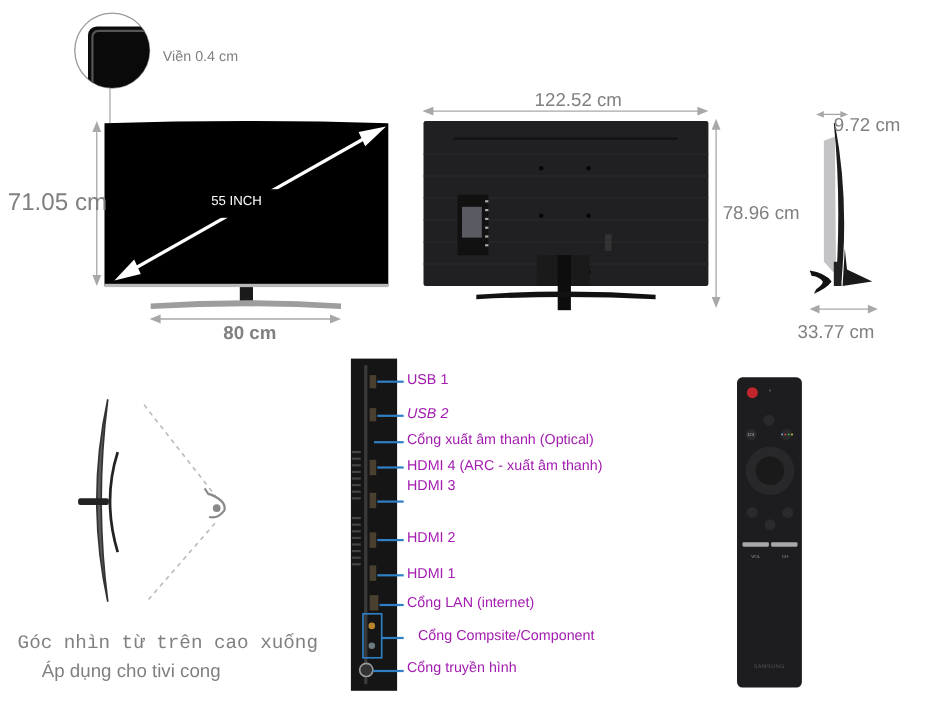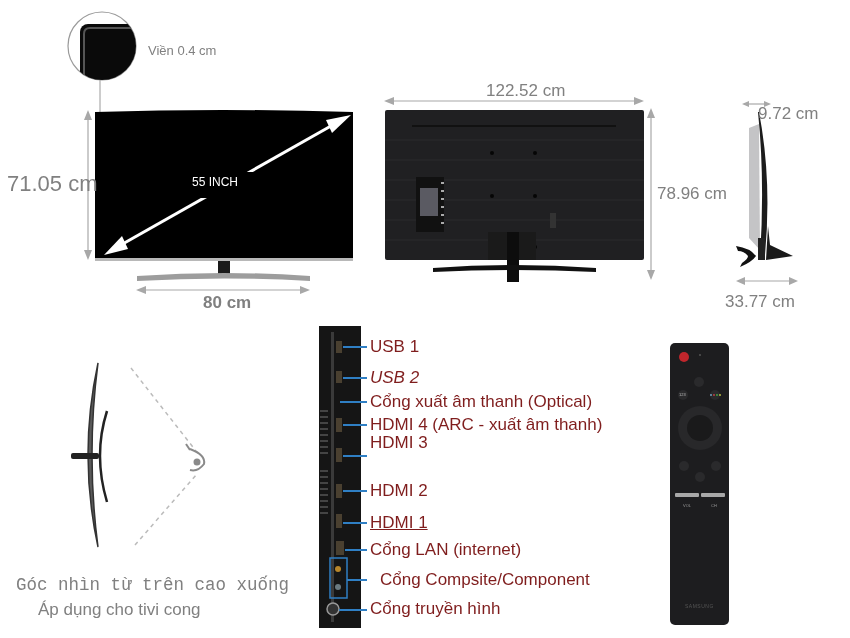--- a/index.html
+++ b/index.html
@@ -1,20 +1,20 @@
 <!DOCTYPE html>
 <html><head>
 <meta charset="utf-8">
 <style>
   html, body { margin: 0; padding: 0; background: #ffffff; }
   body { width: 850px; height: 638px; position: relative; overflow: hidden;
          font-family: "Liberation Sans", "DejaVu Sans", sans-serif; color: #7a7a7a; }
   .abs { position: absolute; }
   .lbl { position: absolute; color: #808080; font-size: 17px; white-space: nowrap; line-height: 1; }
-  .port-lbl { position: absolute; color: #7f1d1d; font-size: 17px; white-space: nowrap; line-height: 1; }
+  .port-lbl { position: absolute; color: #a21caf; font-size: 13px; white-space: nowrap; line-height: 1; }
   .leader { position: absolute; height: 2px; background: #2f7fc4; }
   svg { position: absolute; overflow: visible; }
 </style>
 </head>
 <body>
 
 <div>
 
   <svg width="850" height="638" style="left:0;top:0;">
     <defs>
@@ -191,21 +191,21 @@
   <div class="leader" style="left:345px;top:549px;width:22px;"></div>
   <div class="leader" style="left:347px;top:579px;width:20px;"></div>
   <div class="leader" style="left:339px;top:609px;width:28px;"></div>
 
   <span class="port-lbl" style="left:370px;top:338px;">USB 1</span>
   <span class="port-lbl" style="left:370px;top:369px;font-style:italic;">USB 2</span>
   <span class="port-lbl" style="left:370px;top:393px;">Cổng xuất âm thanh (Optical)</span>
   <span class="port-lbl" style="left:370px;top:416px;">HDMI 4 (ARC - xuất âm thanh)</span>
   <span class="port-lbl" style="left:370px;top:434px;">HDMI 3</span>
   <span class="port-lbl" style="left:370px;top:482px;">HDMI 2</span>
-  <span class="port-lbl" style="left:370px;top:514px;text-decoration:underline;">HDMI 1</span>
+  <span class="port-lbl" style="left:370px;top:514px;">HDMI 1</span>
   <span class="port-lbl" style="left:370px;top:541px;">Cổng LAN (internet)</span>
   <span class="port-lbl" style="left:380px;top:571px;">Cổng Compsite/Component</span>
   <span class="port-lbl" style="left:370px;top:600px;">Cổng truyền hình</span>
 </div>
 
 <div>
   <svg width="850" height="638" style="left:0;top:0;">
     <rect x="670" y="343" width="59" height="282" rx="5" fill="#1d1d1f"></rect>
     <circle cx="684" cy="357" r="5" fill="#c0262c"></circle>
     <circle cx="700" cy="355" r="1" fill="#555"></circle>

